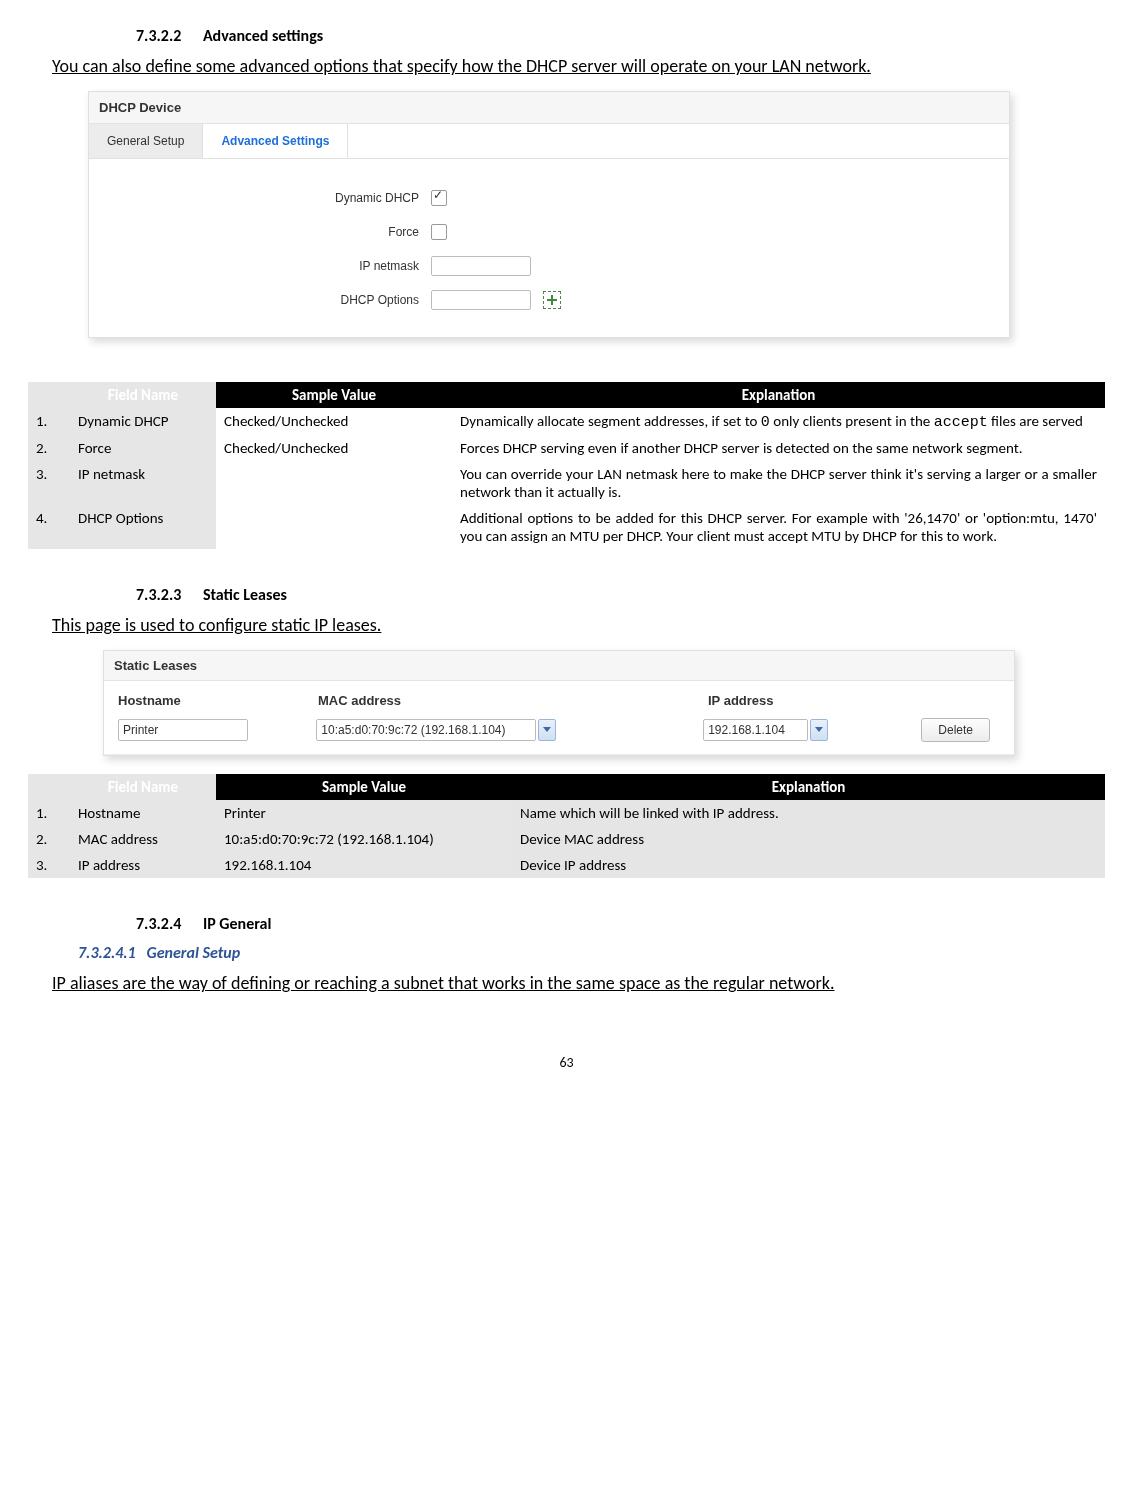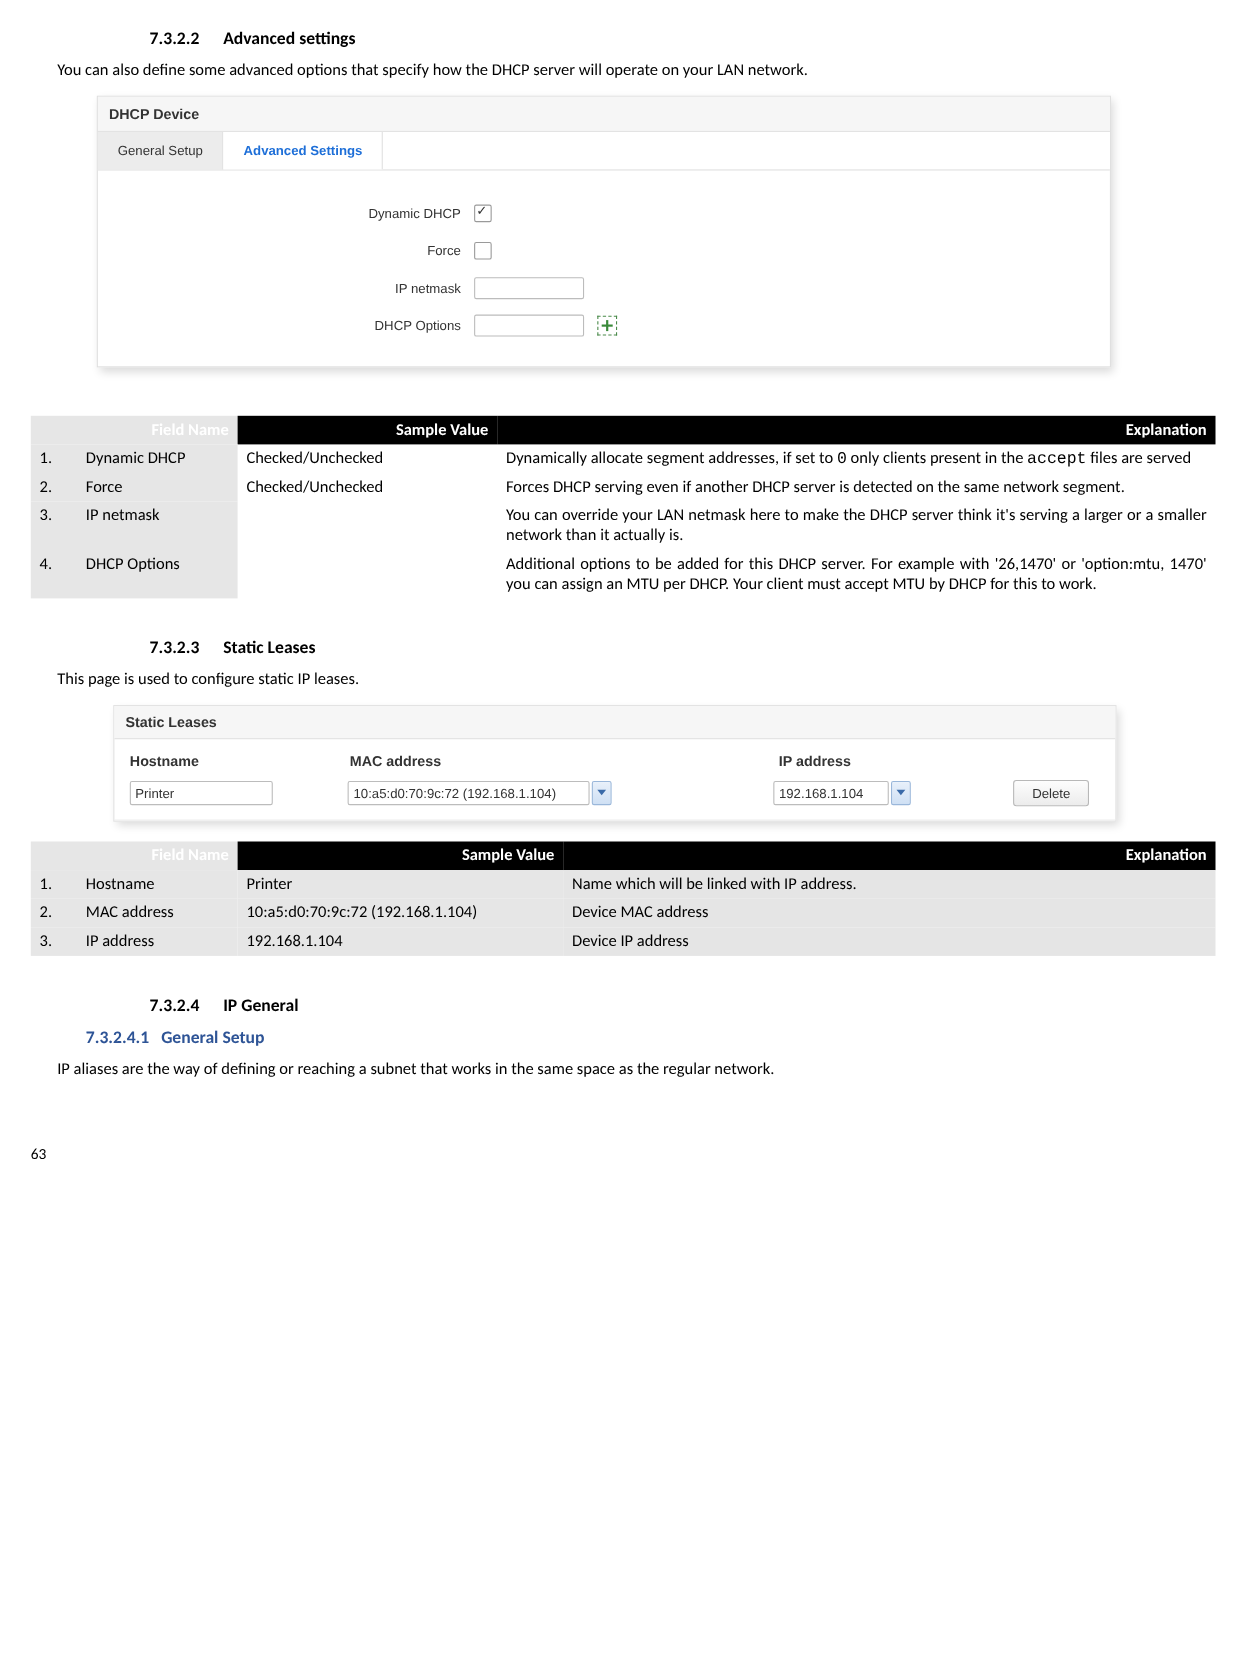--- a/index.html
+++ b/index.html
@@ -16,24 +16,26 @@
     font-weight: bold;
     font-size: 16px;
     margin: 6px 0 10px 108px;
   }
   .section-heading .num { margin-right: 18px; }
   .sub-heading {
     color: #2e5496;
     font-weight: bold;
     font-size: 16px;
     margin: 6px 0 10px 50px;
+    font-style: italic;
   }
   .body-text {
     margin: 6px 0 14px 24px;
-    font-size: 15px;
+    font-size: 18px;
+    text-decoration: underline;
   }
   
   .panel {
     margin: 10px 0 44px 60px;
     width: 920px;
     border: 1px solid #e0e0e0;
     background: #fff;
     box-shadow: 3px 4px 8px rgba(0,0,0,0.15);
   }
   .panel-title {
@@ -120,21 +122,21 @@
   
   .xtable {
     border-collapse: collapse;
     width: 100%;
     margin: 14px 0 36px 0;
     font-size: 15px;
   }
   .xtable th {
     background: #000;
     color: #fff;
-    text-align: right;
+    text-align: center;
     padding: 4px 8px;
     font-weight: bold;
   }
   .xtable td {
     padding: 4px 8px;
     vertical-align: top;
   }
   .xtable .idx { width: 26px; background: #e6e6e6; }
   .xtable .fn  { width: 130px; background: #e6e6e6; }
   .xtable .sv  { width: 220px; }
@@ -220,21 +222,21 @@
     border-radius: 3px;
     padding: 4px 16px;
     font-family: Arial, sans-serif;
     font-size: 12px;
     color: #333;
   }
   .leases-footer {
     padding: 10px 14px;
   }
   .page-num {
-    text-align:left;
+    text-align:center;
     margin-top: 60px;
     font-size: 14px;
   }
 </style>
 </head>
 <body>
 
 <div class="section-heading">
   <span class="num">7.3.2.2</span>
   <span>Advanced settings</span>

